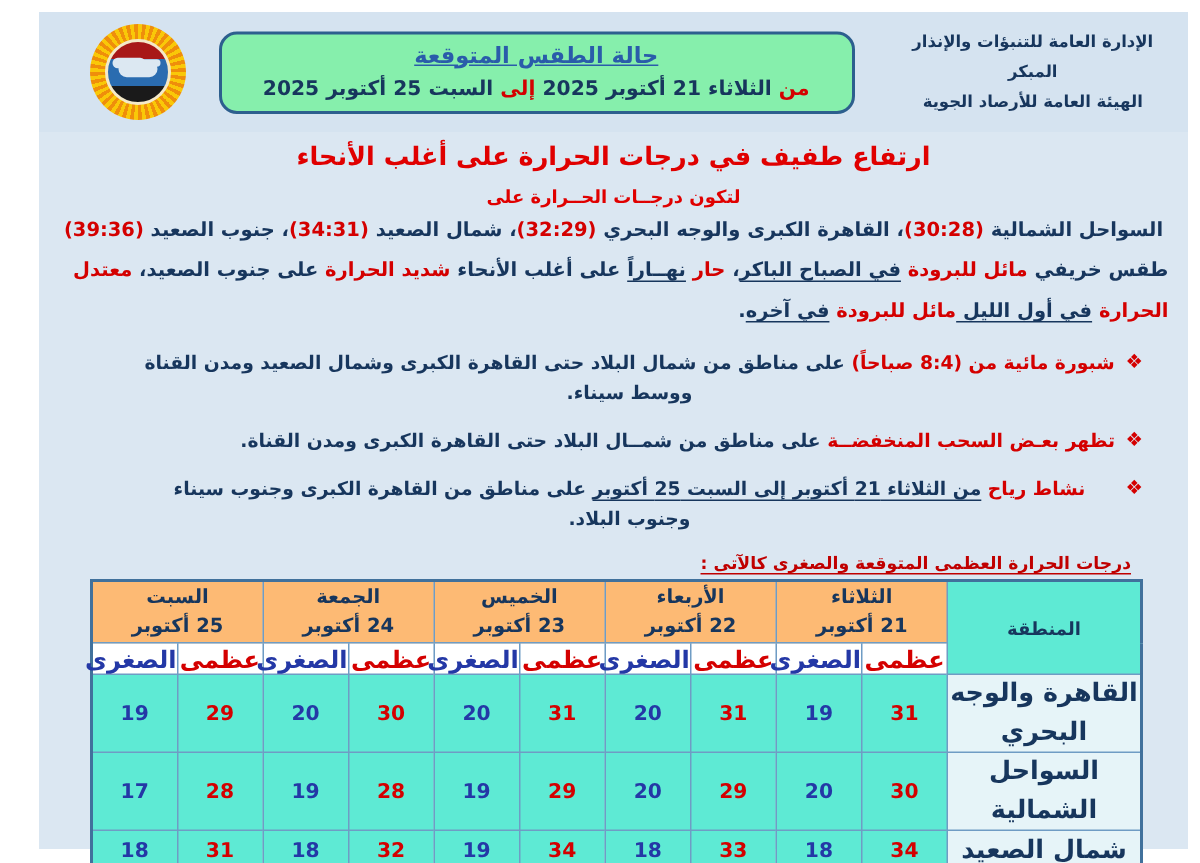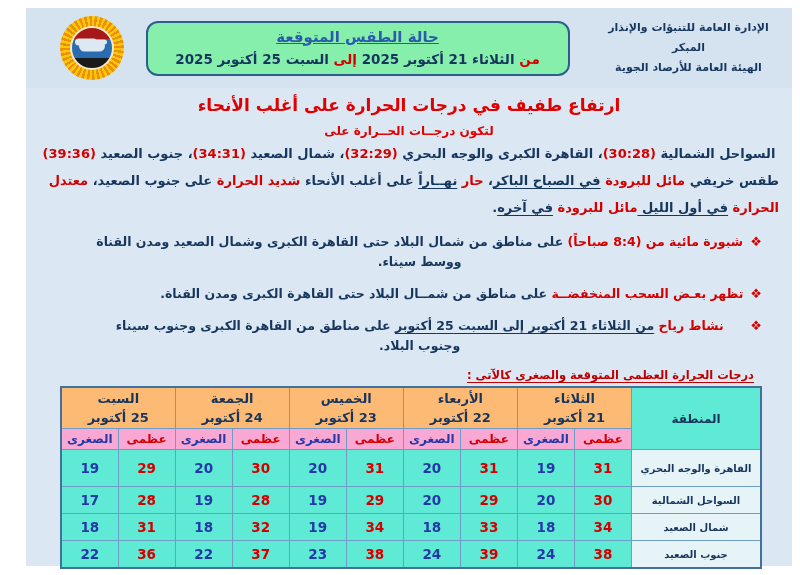--- a/index.html
+++ b/index.html
@@ -84,25 +84,25 @@
   table.temps td,table.temps th{
     border:1px solid #6f9cc4;text-align:center;vertical-align:middle;padding:0;
   }
   th.region-h{
     width:128px;background:#5eead4;color:#17365d;font-size:12px;font-weight:bold;
   }
   th.day-h{
     background:#fdba74;color:#17365d;font-size:13px;font-weight:bold;
     height:40px;line-height:1.5;
   }
-  th.sub-h{height:20px;background:#f9a8d4;font-size:12px;font-weight:bold;}
+  th.sub-h{height:20px;background:#ffffff;font-size:16px;font-weight:bold;}
   th.sub-h.max{color:#d40000;text-align:center;}
   th.sub-h.min{color:#2438a6;}
   td.region-c{
-    background:#e6f4f8;color:#17365d;font-size:10px;font-weight:bold;line-height:1.5;
+    background:#e6f4f8;color:#17365d;font-size:17px;font-weight:bold;line-height:1.5;
   }
   td.val{background:#5eead4;font-size:13.5px;font-weight:bold;height:26px;}
   td.val.max{color:#d40000;}
   td.val.min{color:#2438a6;}
   tr.first-row td{height:36px;}
 </style>
 </head>
 <body>
 
 <div class="page">

